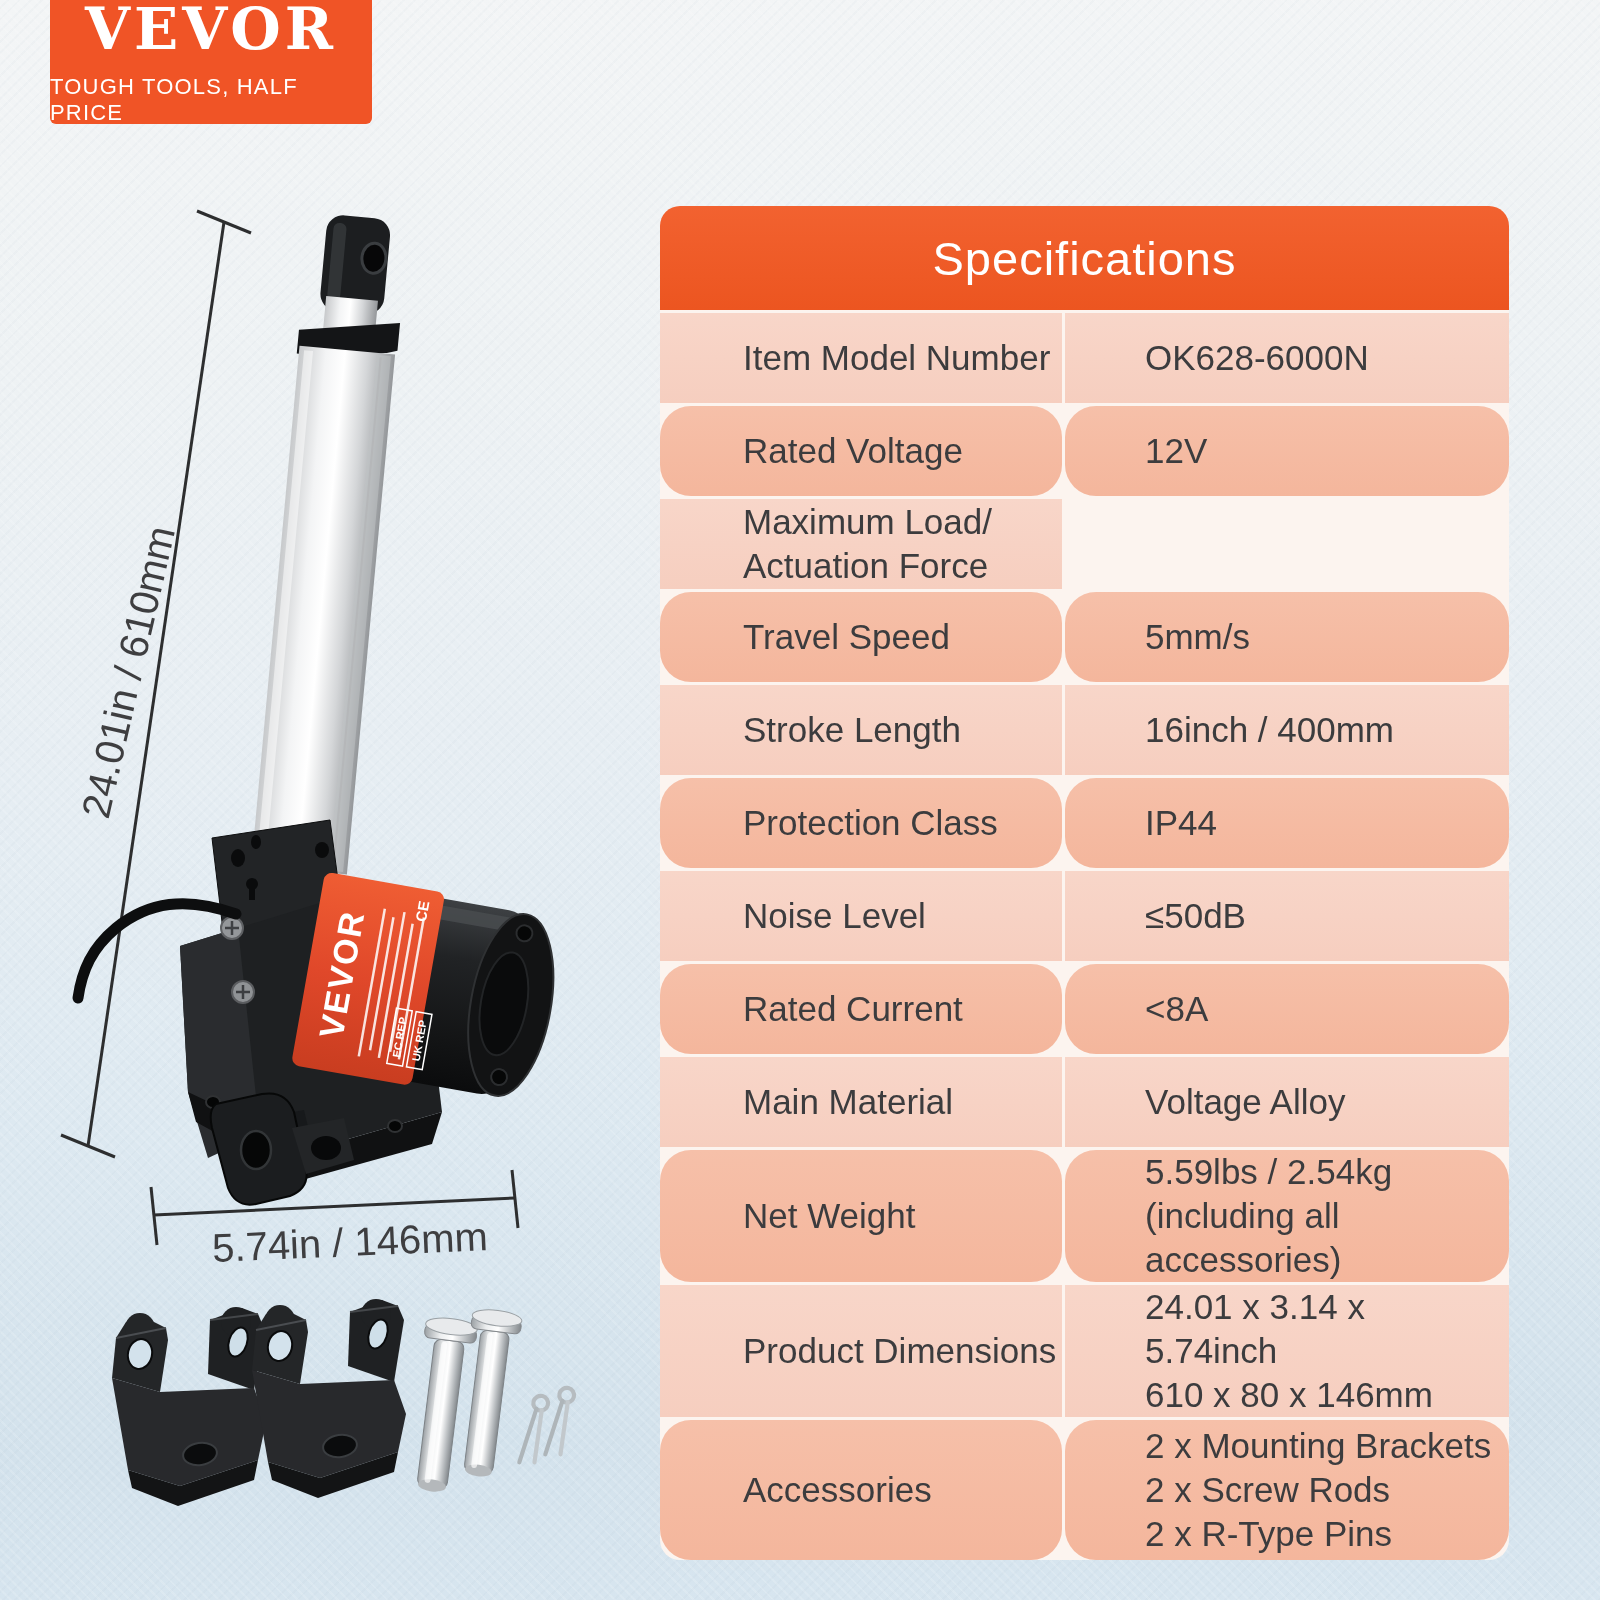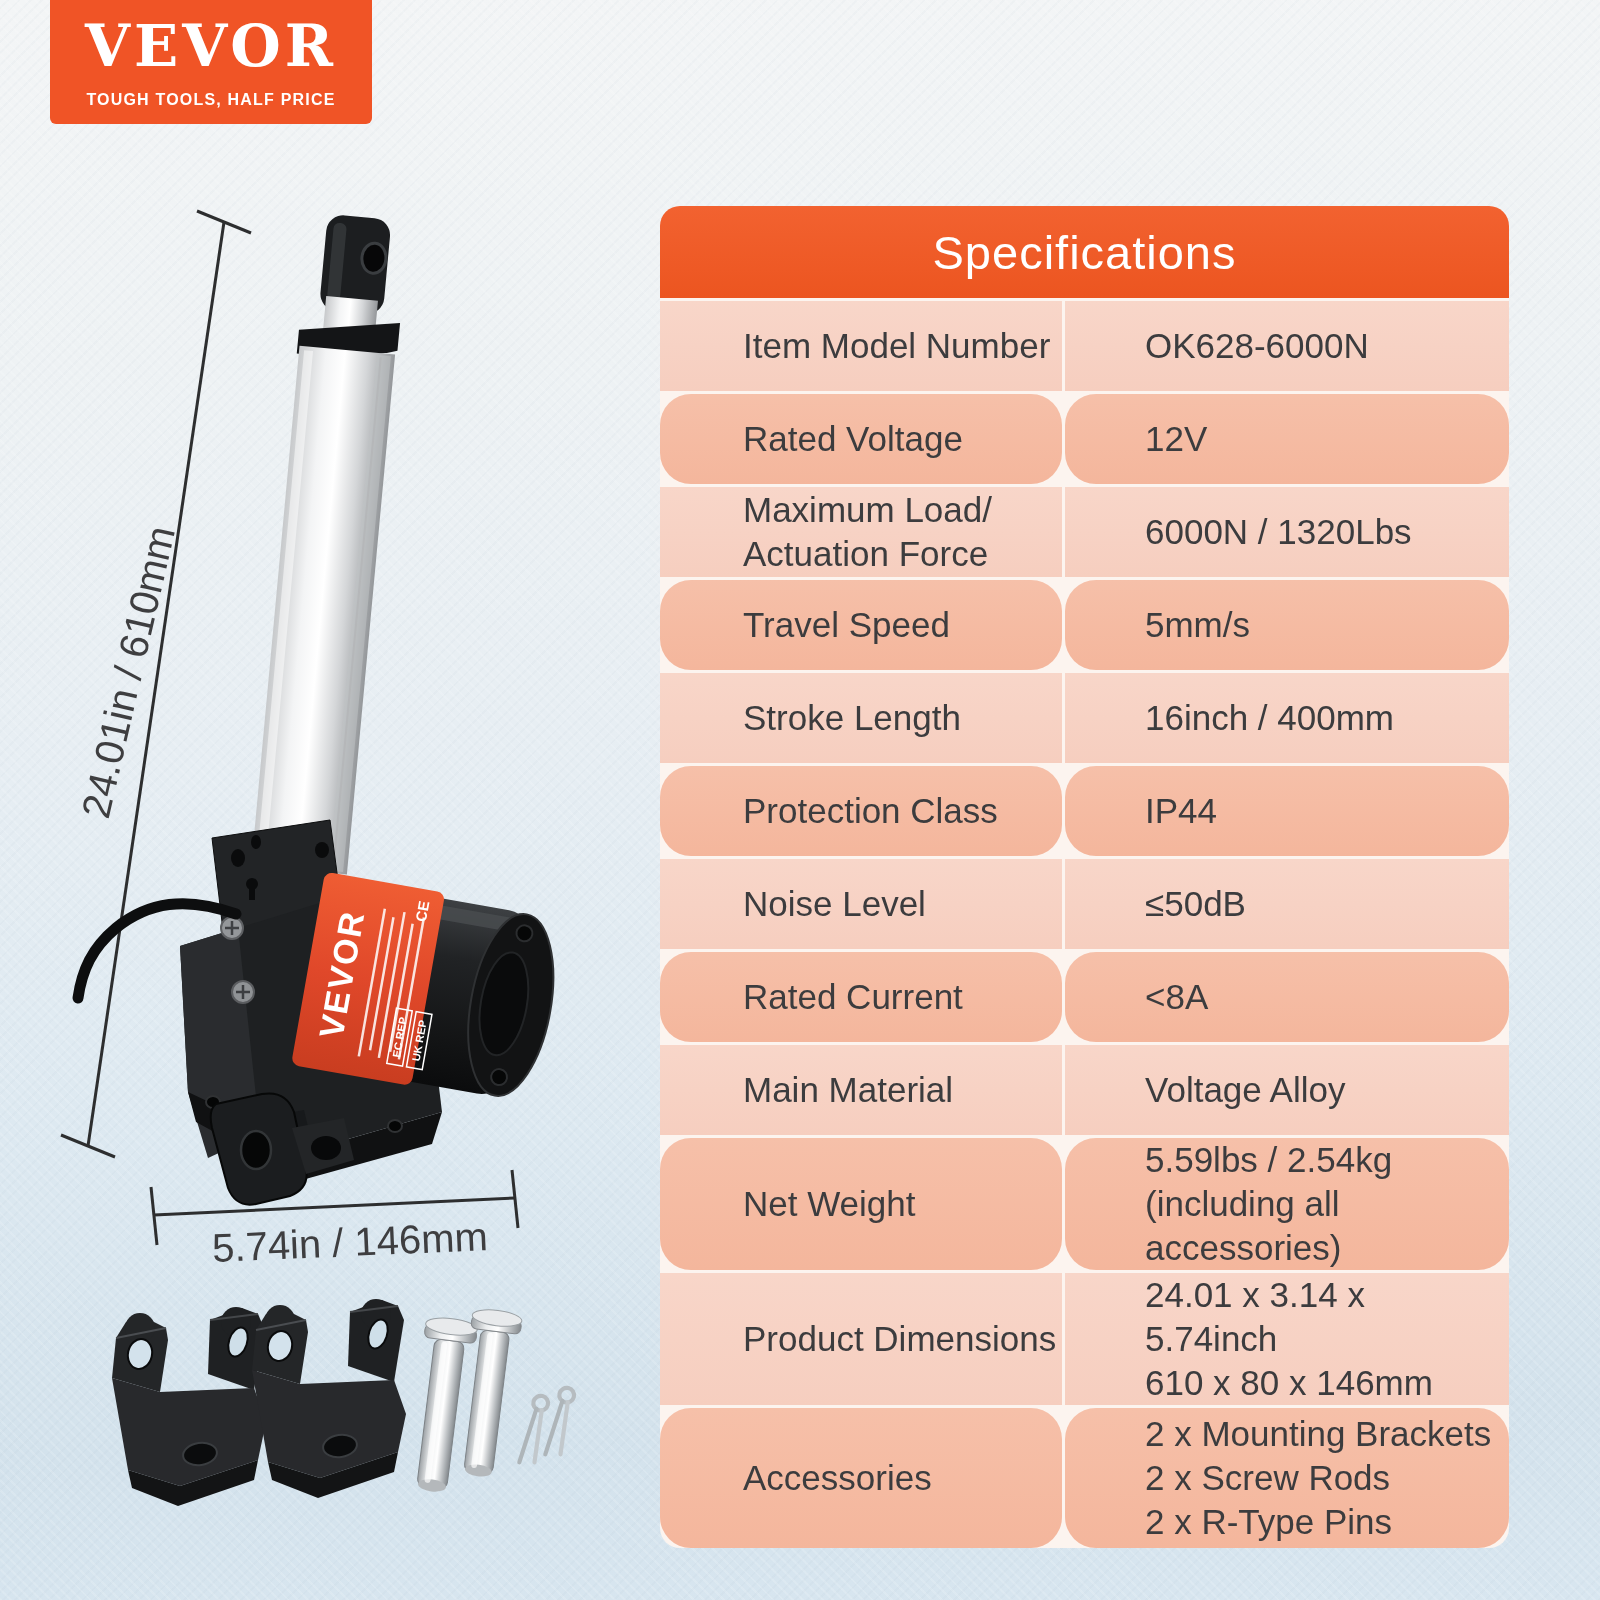--- a/index.html
+++ b/index.html
@@ -7,25 +7,25 @@
   .stage{position:relative;width:1600px;height:1600px;
     background:linear-gradient(178deg,#f3f5f6 0%,#eef2f4 22%,#e7eef3 45%,#dde9f1 68%,#d3e2ec 88%,#d8e6f0 100%);}
   .stage::after{content:"";position:absolute;inset:0;pointer-events:none;
     background-image:repeating-linear-gradient(45deg,rgba(255,255,255,.14) 0 2px,transparent 2px 7px),
                      repeating-linear-gradient(-45deg,rgba(150,168,184,.05) 0 2px,transparent 2px 8px);}
   
   .logo{position:absolute;left:50px;top:0;width:322px;height:124px;background:#f05426;
     border-radius:0 0 6px 6px;display:flex;flex-direction:column;align-items:center;justify-content:center;z-index:3;}
   .logo .brand{color:#fff;font-family:"DejaVu Serif",serif;font-weight:bold;font-size:58px;
     letter-spacing:4px;line-height:1;margin-top:2px;}
-  .logo .tagline{color:#fff;font-size:16px;font-weight:bold;letter-spacing:1.2px;margin-top:16px;}
+  .logo .tagline{color:#fff;font-size:22px;font-weight:normal;letter-spacing:1.2px;margin-top:16px;}
   
   .spec-table{position:absolute;left:660px;top:206px;width:849px;display:flex;flex-direction:column;
     gap:3px;background:#fcf4ef;border-radius:20px;overflow:hidden;z-index:3;}
-  .spec-header{height:92px;background:linear-gradient(180deg,#f26230 0%,#ec5520 100%);
+  .spec-header{height:104px;background:linear-gradient(180deg,#f26230 0%,#ec5520 100%);
     display:flex;align-items:center;justify-content:center;color:#fff;font-size:47px;letter-spacing:1px;text-align:center;}
   .spec-row{display:flex;gap:3px;min-height:90px;}
   .spec-row.tall{min-height:140px;}
   .cell{display:flex;align-items:center;white-space:pre-line;color:#3c3c3e;font-size:35px;line-height:44px;}
   .cell.label{width:319px;padding-left:83px;}
   .cell.value{flex:1;padding-left:80px;padding-right:10px;}
   .row-light .cell{background:linear-gradient(180deg,#f8d6c9 0%,#f6cebf 100%);}
   .row-dark  .cell{background:linear-gradient(180deg,#f6c0a9 0%,#f4b69c 100%);border-radius:31px;}
   svg text{font-family:"Liberation Sans",sans-serif;}
 </style>
@@ -204,21 +204,20 @@
       <div class="cell label">Item Model Number</div>
       <div class="cell value">OK628-6000N</div>
     </div>
     <div class="spec-row row-dark">
       <div class="cell label">Rated Voltage</div>
       <div class="cell value">12V</div>
     </div>
     <div class="spec-row row-light">
       <div class="cell label">Maximum Load/
 Actuation Force</div>
-      <div class="cell value">6000N / 1320Lbs</div>
     </div>
     <div class="spec-row row-dark">
       <div class="cell label">Travel Speed</div>
       <div class="cell value">5mm/s</div>
     </div>
     <div class="spec-row row-light">
       <div class="cell label">Stroke Length</div>
       <div class="cell value">16inch / 400mm</div>
     </div>
     <div class="spec-row row-dark">

